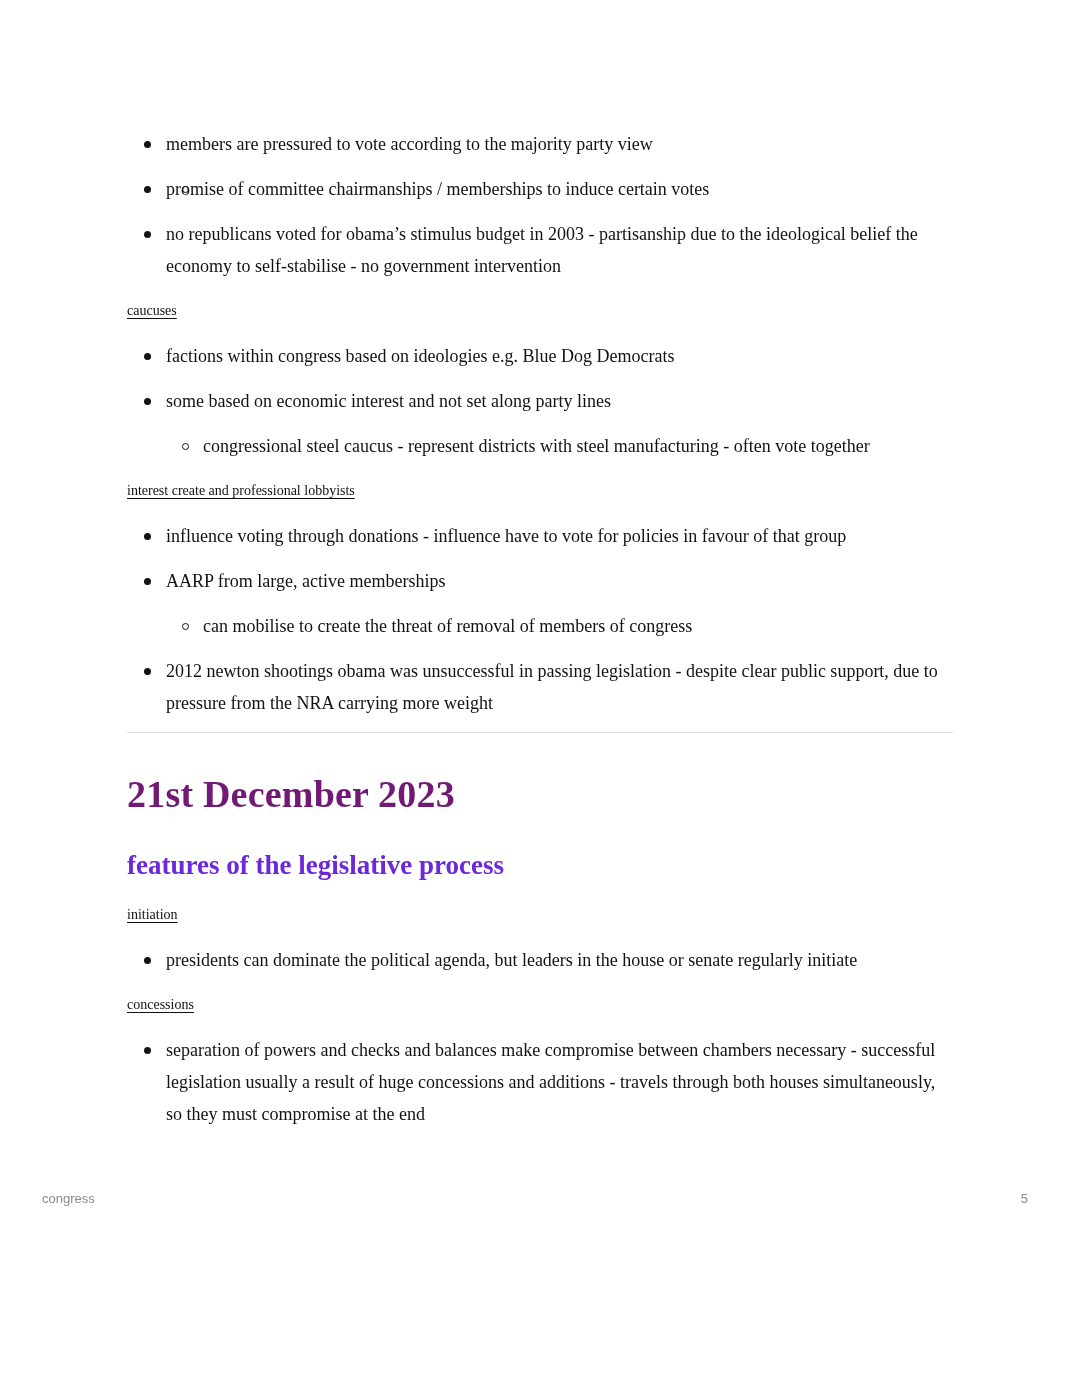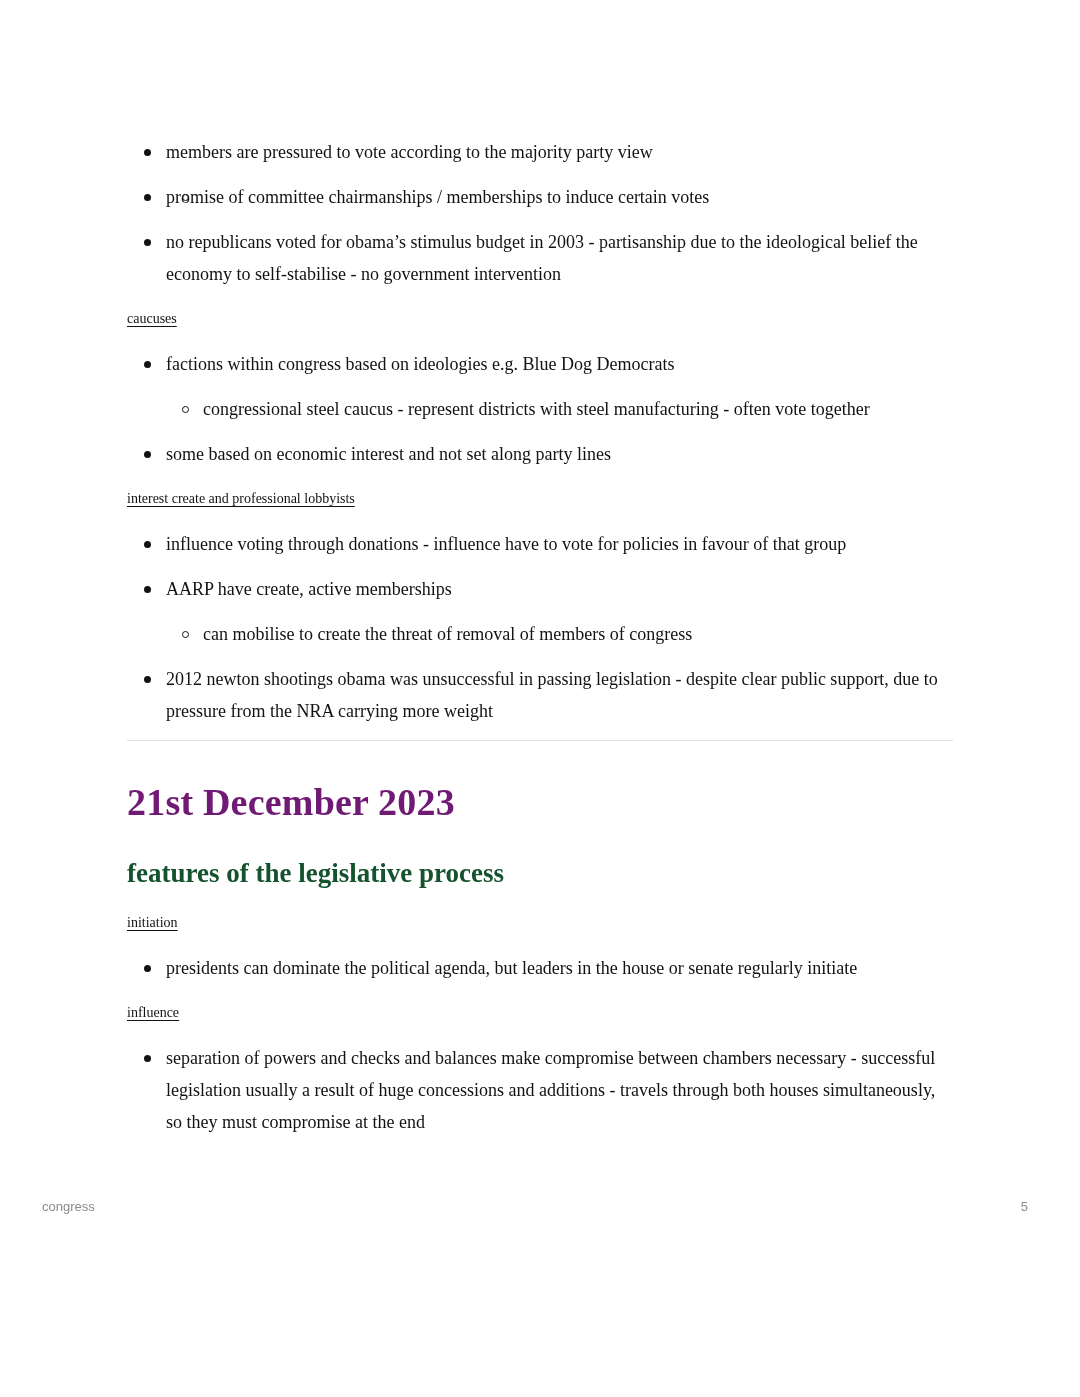--- a/index.html
+++ b/index.html
@@ -1,21 +1,21 @@
 <!DOCTYPE html>
 <html><head>
 <meta charset="utf-8">
 <style>
   * { margin: 0; padding: 0; box-sizing: border-box; }
   html, body { background: #ffffff; }
   .page {
     position: relative;
     width: 1080px;
     height: 1242px;
-    margin: 16px auto;
+    margin: 8px auto;
     background: #ffffff;
     font-family: "Liberation Serif", "DejaVu Serif", serif;
     color: #121212;
     overflow: hidden;
   }
   .content {
     position: absolute;
     left: 127px;
     right: 127px;
     top: 120px;
@@ -56,21 +56,21 @@
     line-height: 46px;
     font-weight: 700;
     color: #701a75;
     margin: 38px 0 0 0;
     letter-spacing: 0.2px;
   }
   h2.section-title {
     font-size: 27px;
     line-height: 36px;
     font-weight: 700;
-    color: #14532d;
+    color: #6d28d9;
     margin: 30px 0 16px 0;
   }
   .footer {
     position: absolute;
     left: 42px;
     right: 52px;
     bottom: 44px;
     display: flex;
     justify-content: space-between;
     align-items: baseline;
@@ -104,40 +104,40 @@
       <span>no republicans voted for obama’s stimulus budget in 2003 - partisanship due to the ideological belief the economy to self-stabilise - no government intervention</span>
     </div>
 
     <h3 class="h3u">caucuses</h3>
 
     <div class="li l1">
       <span class="bullet"></span>
       <span>factions within congress based on ideologies e.g. Blue Dog Democrats</span>
     </div>
 
+    <div class="li l1">
+      <span class="bullet"></span>
+      <span>some based on economic interest and not set along party lines</span>
+    </div>
+
     <div class="li l2">
       <span class="bullet"></span>
       <span>congressional steel caucus - represent districts with steel manufacturing - often vote together</span>
-    </div>
-
-    <div class="li l1">
-      <span class="bullet"></span>
-      <span>some based on economic interest and not set along party lines</span>
     </div>
 
     <h3 class="h3u">interest create and professional lobbyists</h3>
 
     <div class="li l1">
       <span class="bullet"></span>
       <span>influence voting through donations - influence have to vote for policies in favour of that group</span>
     </div>
 
     <div class="li l1">
       <span class="bullet"></span>
-      <span>AARP have create, active memberships</span>
+      <span>AARP from large, active memberships</span>
     </div>
 
     <div class="li l2">
       <span class="bullet"></span>
       <span>can mobilise to create the threat of removal of members of congress</span>
     </div>
 
     <div class="li l1">
       <span class="bullet"></span>
       <span>2012 newton shootings obama was unsuccessful in passing legislation - despite clear public support, due to pressure from the NRA carrying more weight</span>
@@ -149,21 +149,21 @@
 
     <h2 class="section-title">features of the legislative process</h2>
 
     <h3 class="h3u">initiation</h3>
 
     <div class="li l1">
       <span class="bullet"></span>
       <span>presidents can dominate the political agenda, but leaders in the house or senate regularly initiate</span>
     </div>
 
-    <h3 class="h3u">influence</h3>
+    <h3 class="h3u">concessions</h3>
 
     <div class="li l1">
       <span class="bullet"></span>
       <span>separation of powers and checks and balances make compromise between chambers necessary - successful legislation usually a result of huge concessions and additions - travels through both houses simultaneously, so they must compromise at the end</span>
     </div>
 
   </main>
 
   <footer class="footer">
     <span>congress</span>

